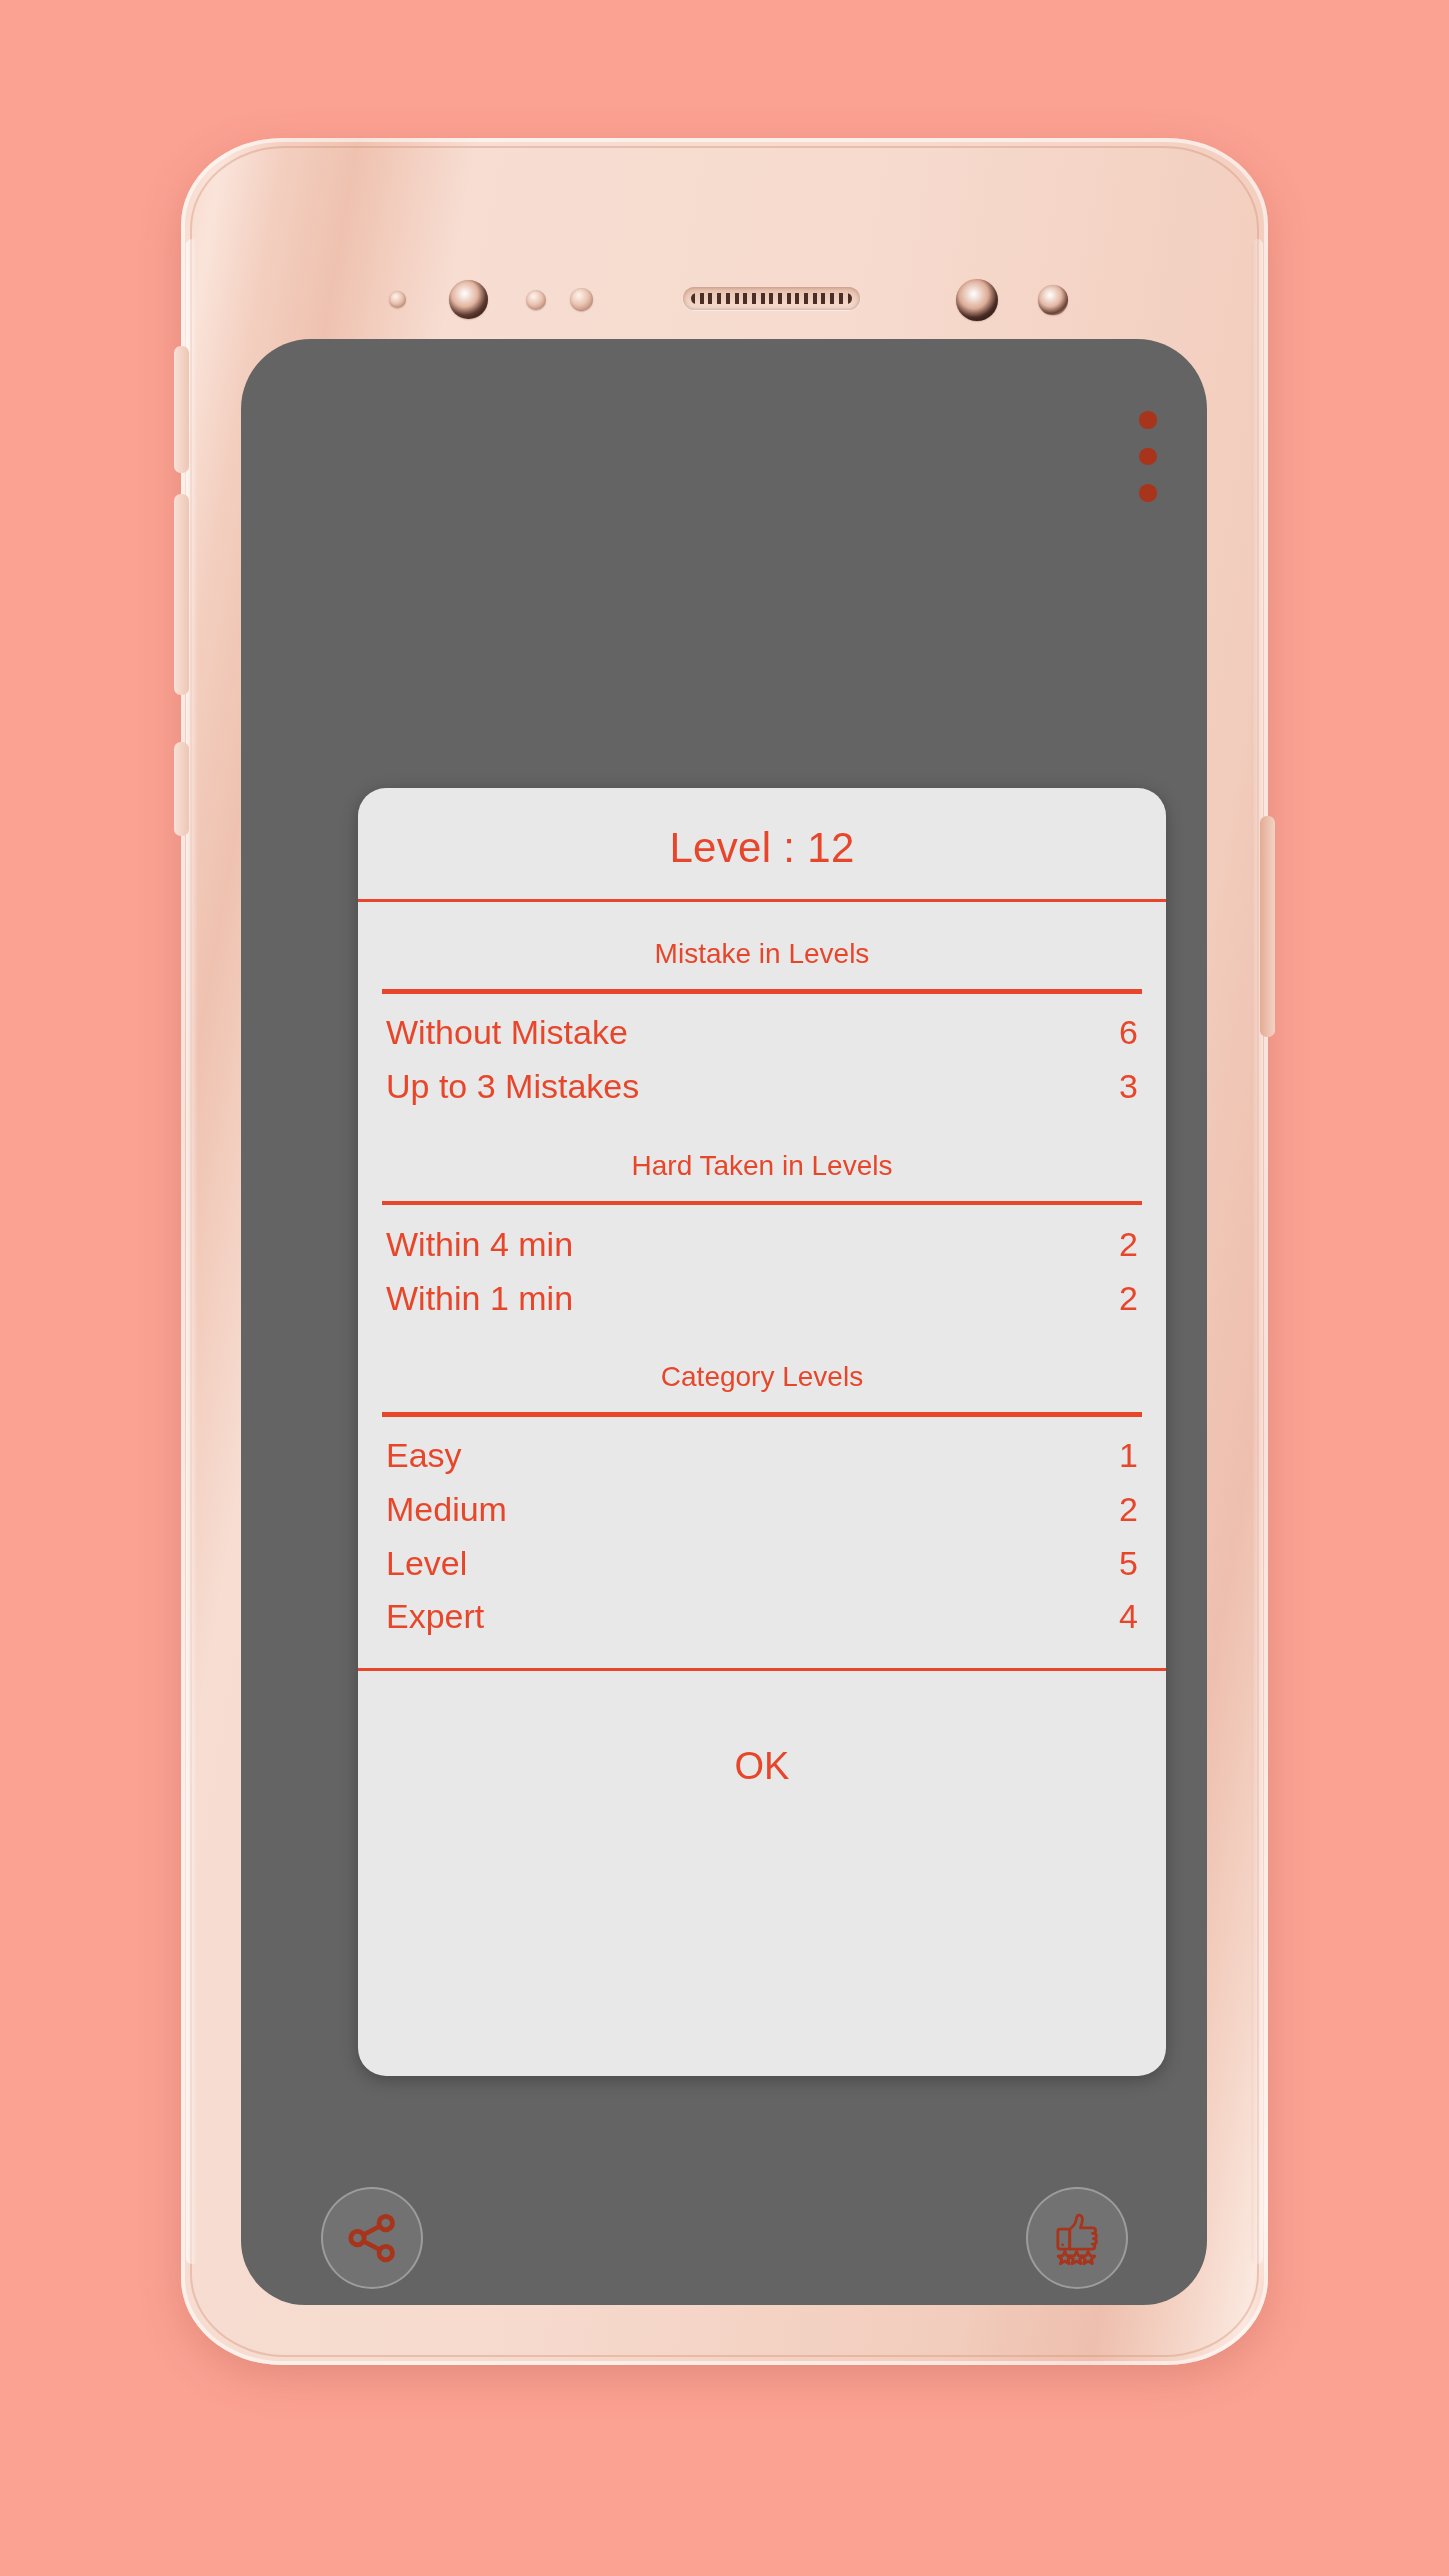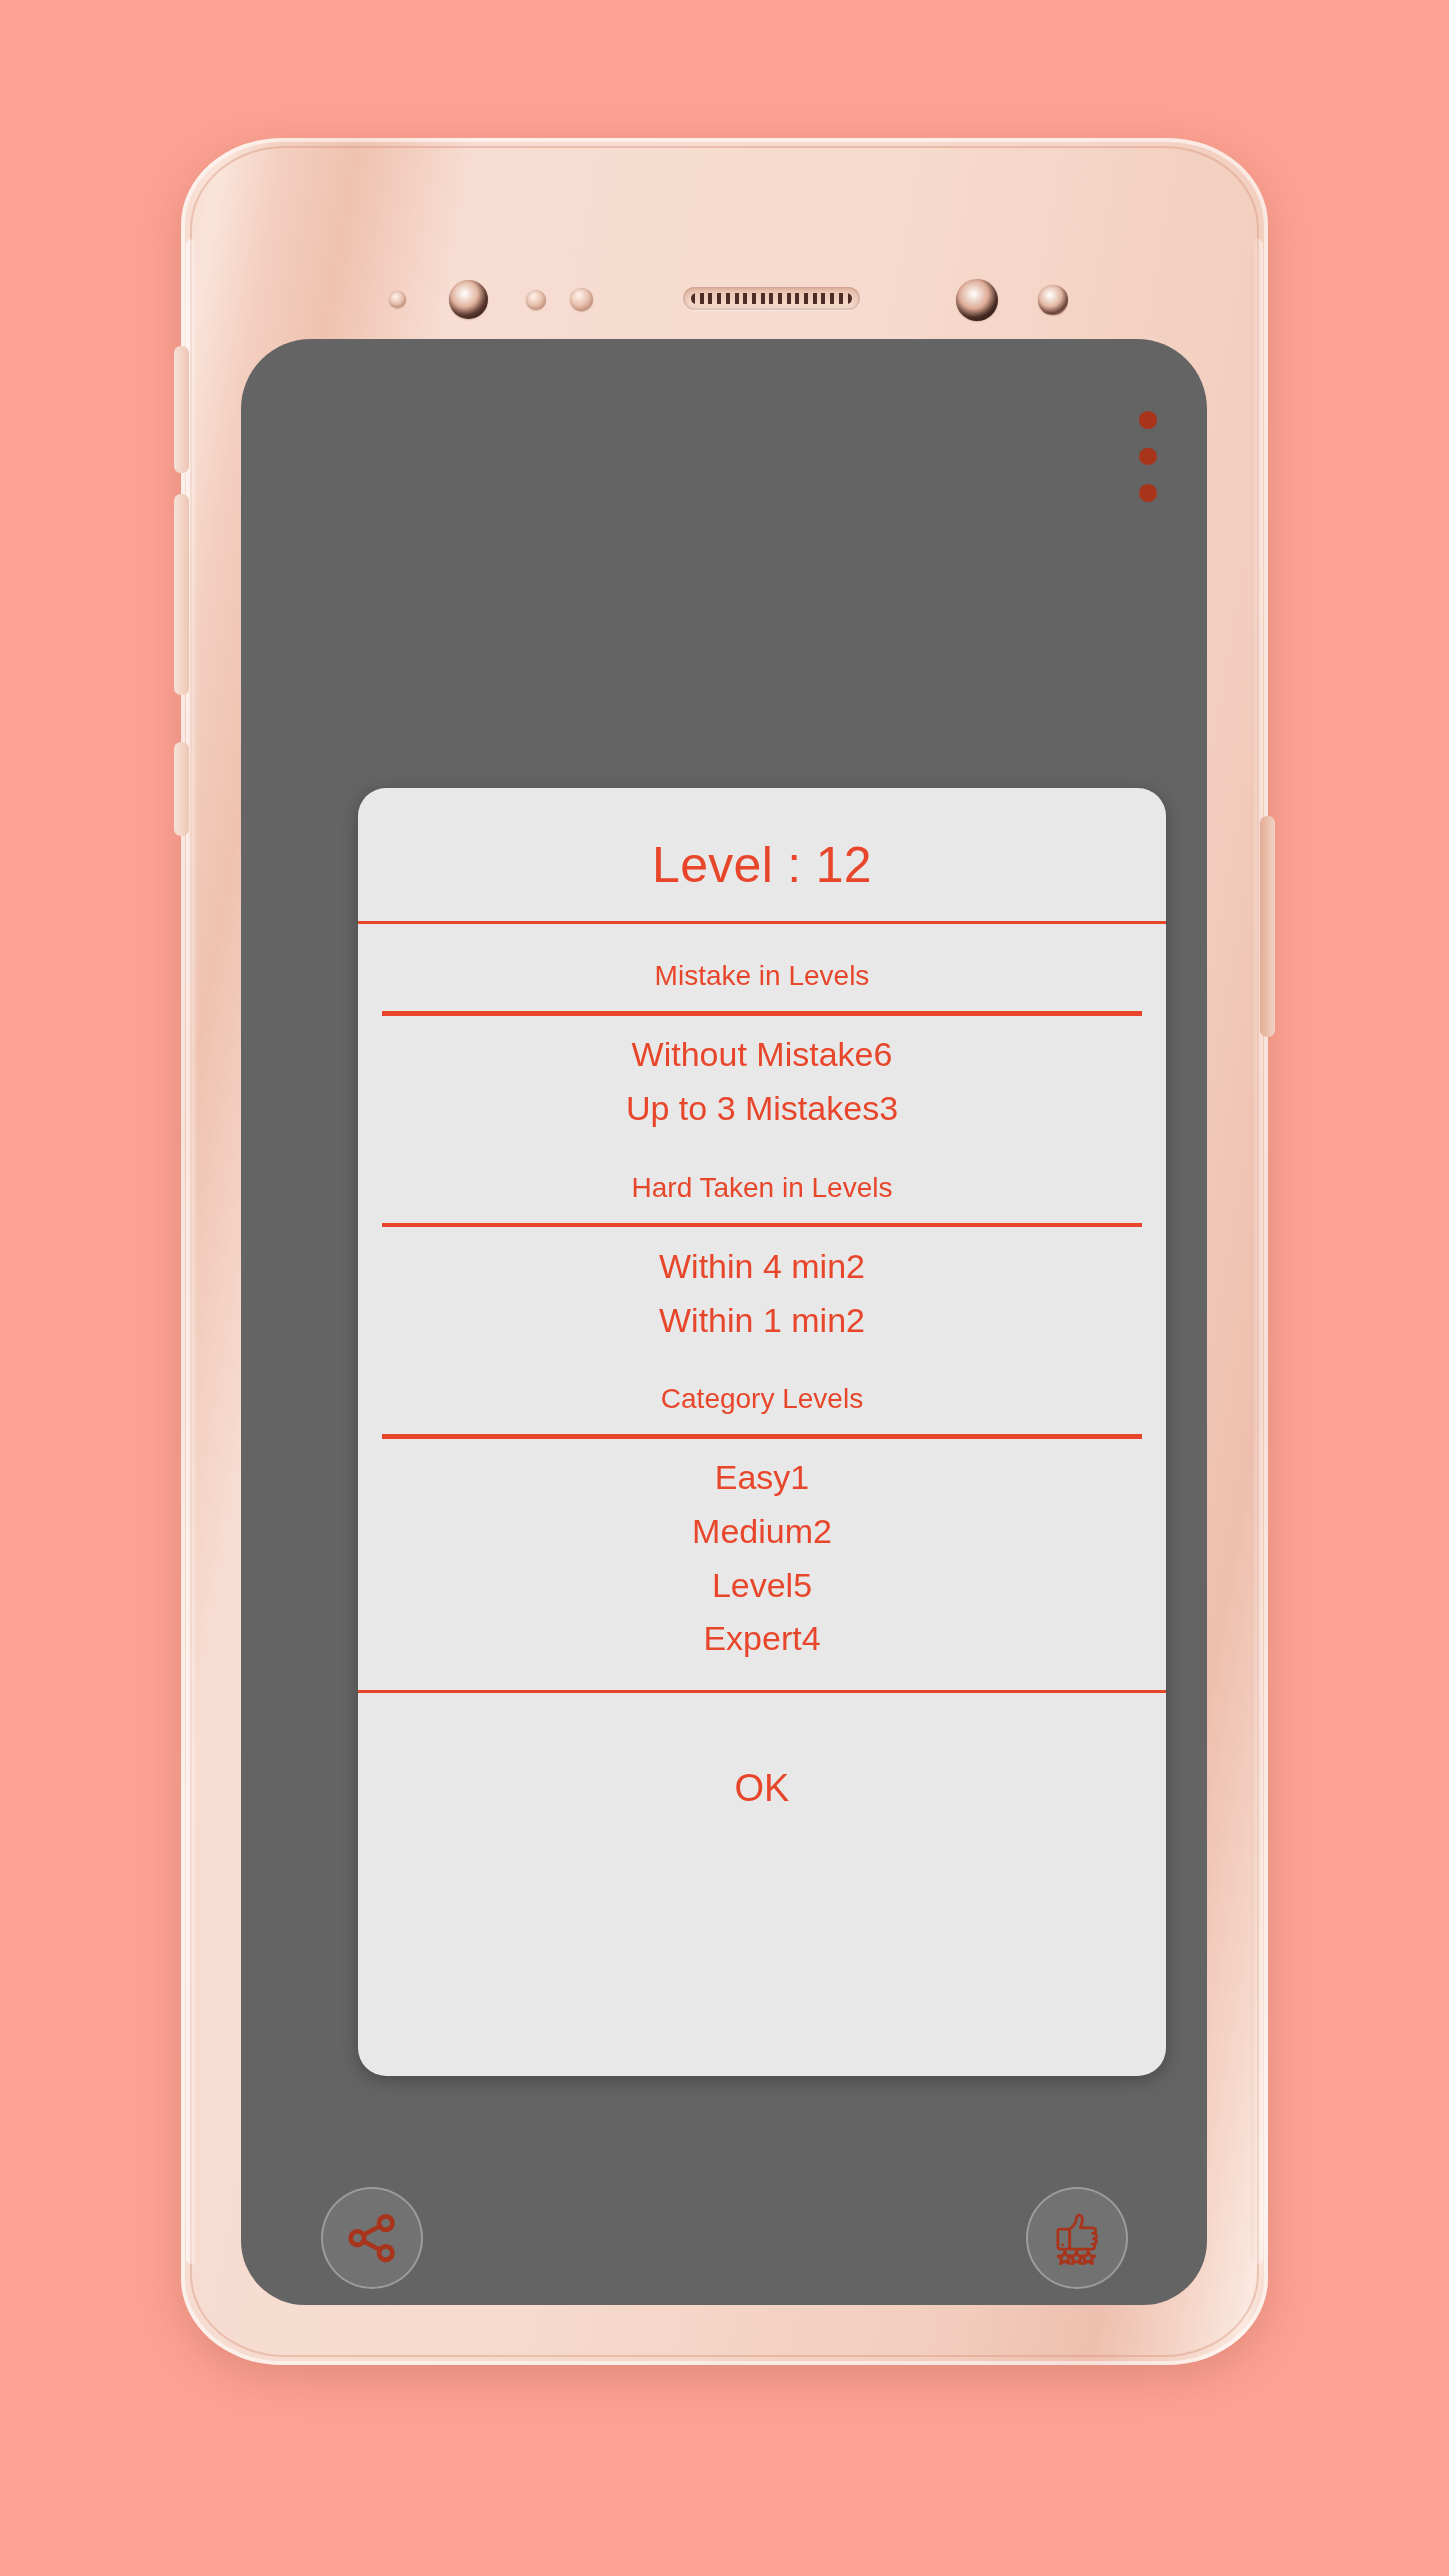--- a/index.html
+++ b/index.html
@@ -131,23 +131,23 @@
     width:808px; height:1288px;
     background:#E8E8E8;
     border-radius:28px;
     box-shadow:0 4px 17.4px rgba(0,0,0,.28);
     display:flex; flex-direction:column;
   }
 
   #dialog-title{
     text-align:center;
     color:#E8462A;
-    font-size:50px;
+    font-size:42px;
     font-weight:400;
-    padding-top:48px;
+    padding-top:36px;
     padding-bottom:27px;
     letter-spacing:0.3px;
   }
   #title-divider{
     height:3.4px; background:#E8462A; width:100%;
   }
 
   .section{ padding:0 0; }
   .section-header{
     text-align:center;
@@ -155,21 +155,21 @@
     font-size:28px;
     font-weight:400;
     padding-top:36px;
     padding-bottom:19px;
   }
   .section-divider{
     height:4.7px; background:#E8462A;
     margin:0 24px 12px 24px;
   }
   .stat-row{
-    display:flex; justify-content:center; align-items:baseline;
+    display:flex; justify-content:space-between; align-items:baseline;
     padding:7.4px 28px 7.4px 28px;
     color:#E8462A;
     font-size:34px;
     font-weight:400;
   }
   .stat-label{ color:#E8462A; }
   .stat-value{ color:#E8462A; }
 
   #ok-divider{
     height:3.4px; background:#E8462A; width:100%;

